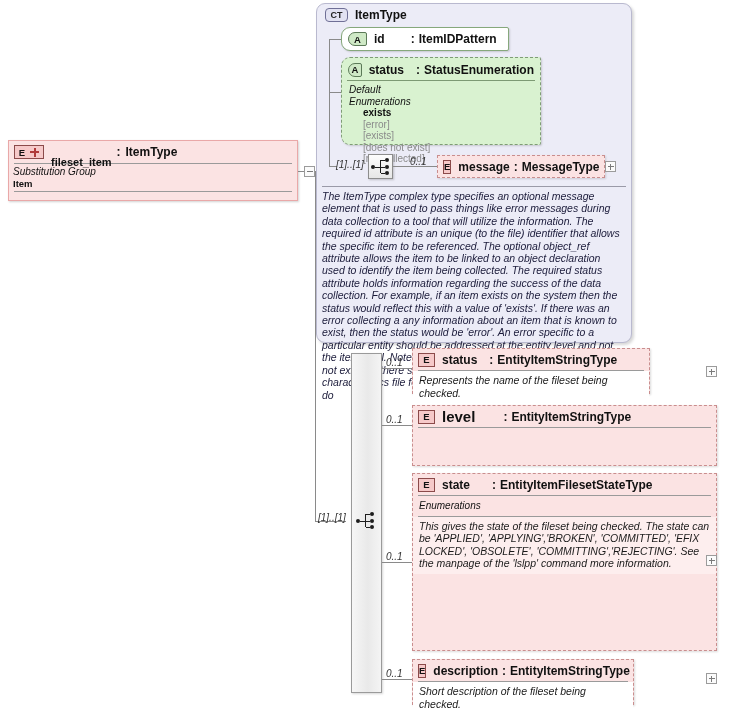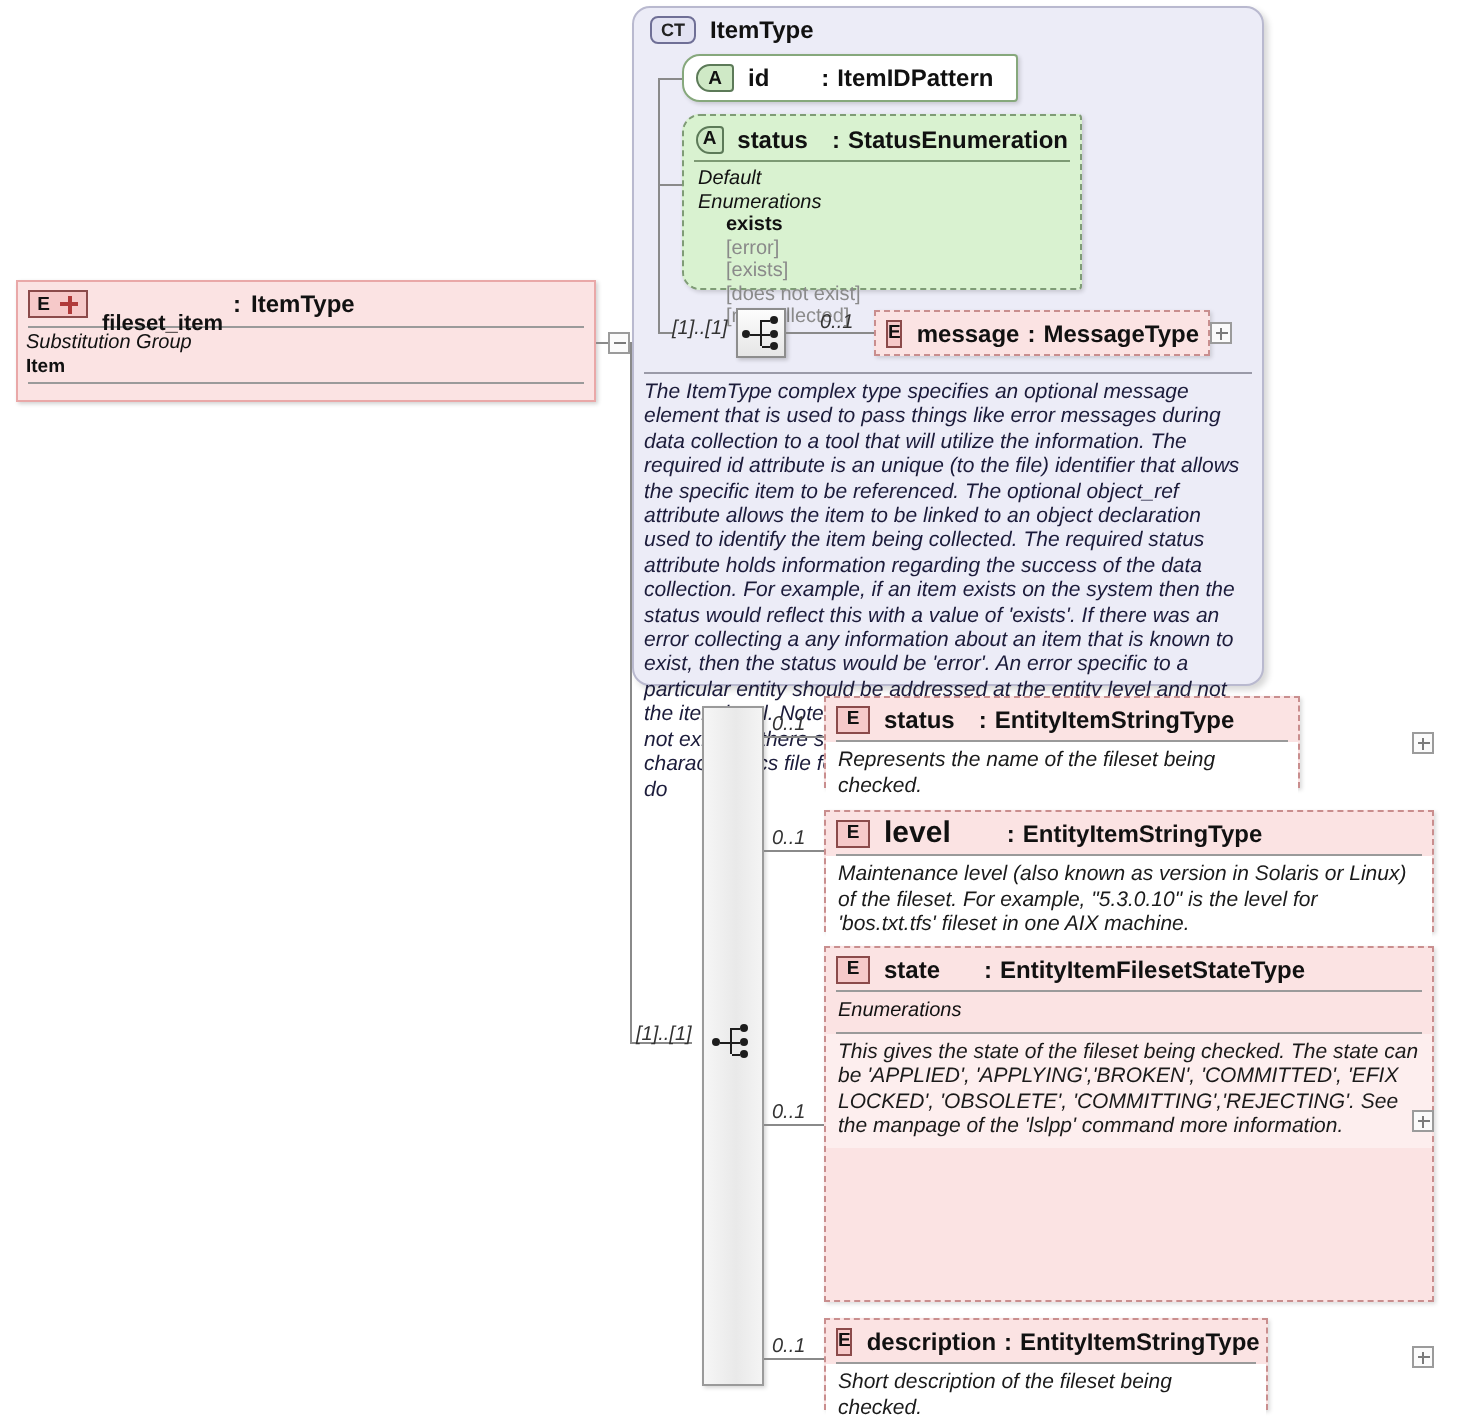--- a/index.html
+++ b/index.html
@@ -418,23 +418,20 @@
   <div class="ln h" style="left:382px; top:425px; width:30px;"></div>
   <div class="card" style="left:386px; top:414px;">0..1</div>
   <div class="box el-box optional" style="left:412px; top:405px; width:305px; height:61px;">
     <div class="el-header" style="height:21px;padding:3px 6px 3px 5px;">
       <span class="badge-e">E</span>
       <span class="name-sm" style="font-size:15px;">level</span>
       <span class="type" style="margin:0 4px 0 28px;">:</span>
       <span class="type">EntityItemStringType</span>
     </div>
     <div class="el-sep"></div>
-    <div class="el-body" style="background:#fff; padding:3px 6px 4px 6px;">
-      <div class="doc">Maintenance level (also known as version in Solaris or Linux) of the fileset. For example, "5.3.0.10" is the level for 'bos.txt.tfs' fileset in one AIX machine.</div>
-    </div>
   </div>
 
   <div class="ln h" style="left:382px; top:562px; width:30px;"></div>
   <div class="card" style="left:386px; top:551px;">0..1</div>
   <div class="box el-box optional" style="left:412px; top:473px; width:305px; height:178px;">
     <div class="el-header" style="height:21px;padding:3px 6px 3px 5px;">
       <span class="badge-e">E</span>
       <span class="name-sm" style="font-size:12px;">state</span>
       <span class="type" style="margin:0 4px 0 22px;">:</span>
       <span class="type">EntityItemFilesetStateType</span>

